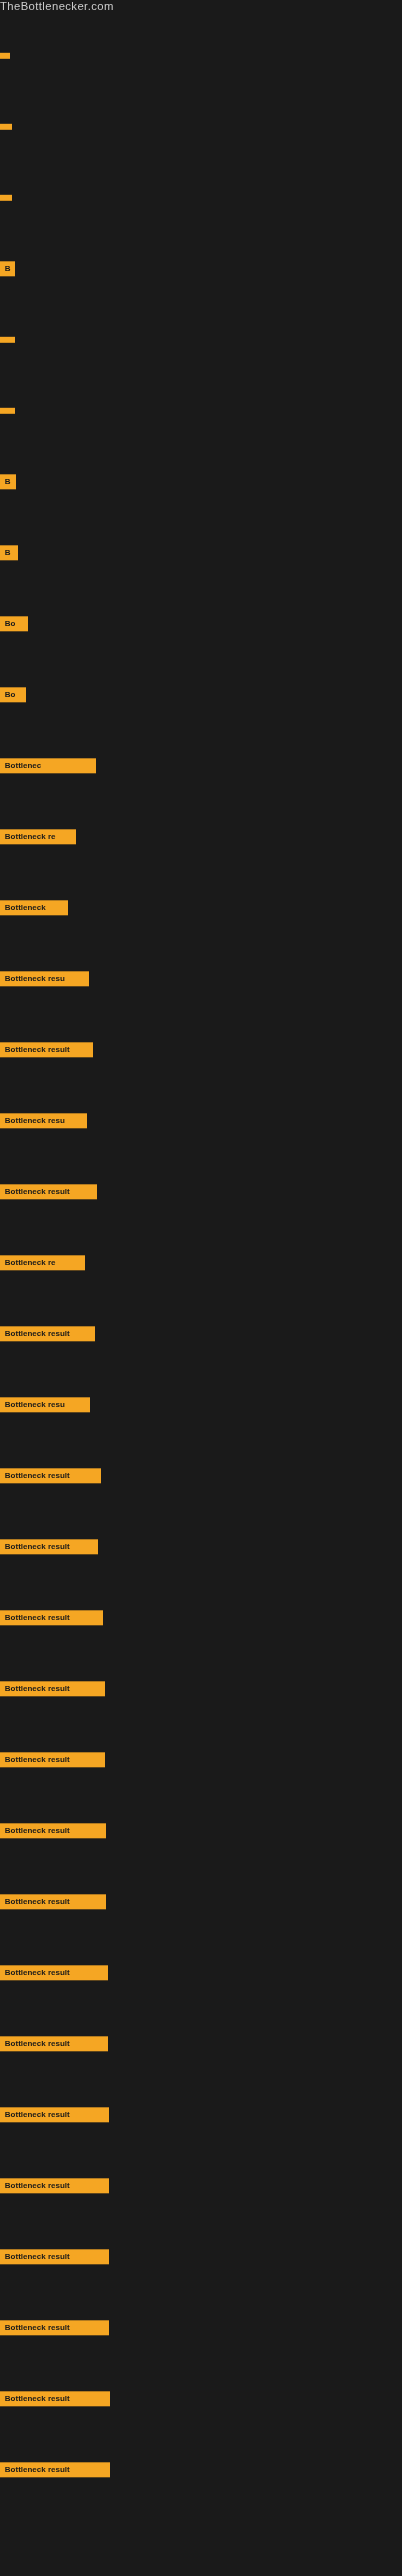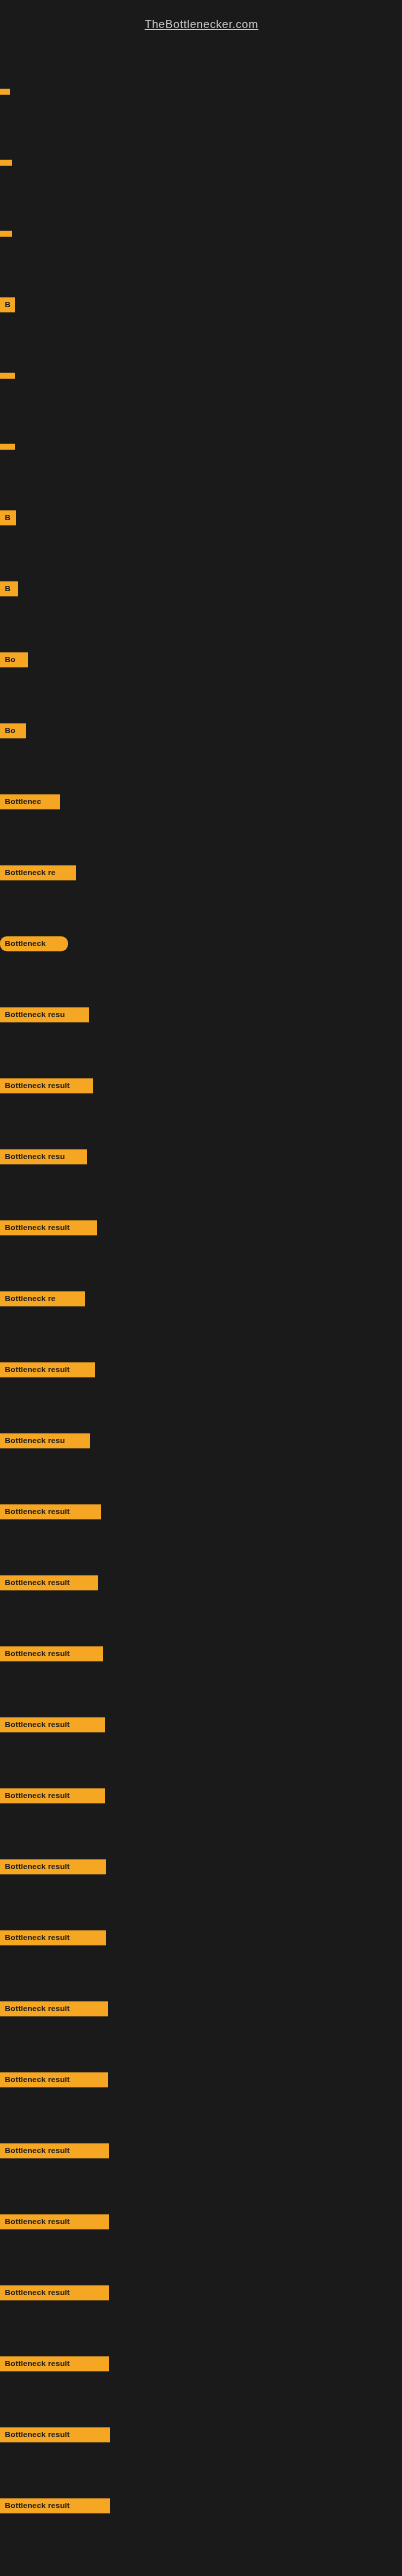--- a/index.html
+++ b/index.html
@@ -8,26 +8,25 @@
       box-sizing: border-box;
     }
     body {
       width: 403px;
       min-height: 2576px;
       background-color: #1a1a1a;
       font-family: Arial, sans-serif;
       position: relative;
     }
     .site-title {
-      text-align: center;
+      text-align: left;
       color: #cccccc;
       font-size: 11.3px;
-      padding: 18px 0;
+      padding: 0 0;
       letter-spacing: 0.4px;
-      text-decoration: underline;
     }
     .bars-container {
       display: flex;
       flex-direction: column;
       gap: 0px;
       padding: 8px 0 8px 0;
     }
     .bar-row {
       display: flex;
       align-items: center;
@@ -115,27 +114,27 @@
     <div class="bar-row">
       <div class="bar-label" style="width: 17.7px;">B</div>
     </div>
     <div class="bar-row">
       <div class="bar-label" style="width: 28px;">Bo</div>
     </div>
     <div class="bar-row">
       <div class="bar-label" style="width: 26px;">Bo</div>
     </div>
     <div class="bar-row">
-      <div class="bar-label" style="width: 60px;">Bottlenec</div>
+      <div class="bar-label" style="width: 96px;">Bottlenec</div>
     </div>
     <div class="bar-row">
       <div class="bar-label" style="width: 76px;">Bottleneck re</div>
     </div>
     <div class="bar-row">
-      <div class="bar-label" style="width: 68px; border-radius: 7px;">Bottleneck</div>
+      <div class="bar-label" style="width: 68px;">Bottleneck</div>
     </div>
     <div class="bar-row">
       <div class="bar-label" style="width: 89px;">Bottleneck resu</div>
     </div>
     <div class="bar-row">
       <div class="bar-label" style="width: 93px;">Bottleneck result</div>
     </div>
     <div class="bar-row">
       <div class="bar-label" style="width: 87px;">Bottleneck resu</div>
     </div>

